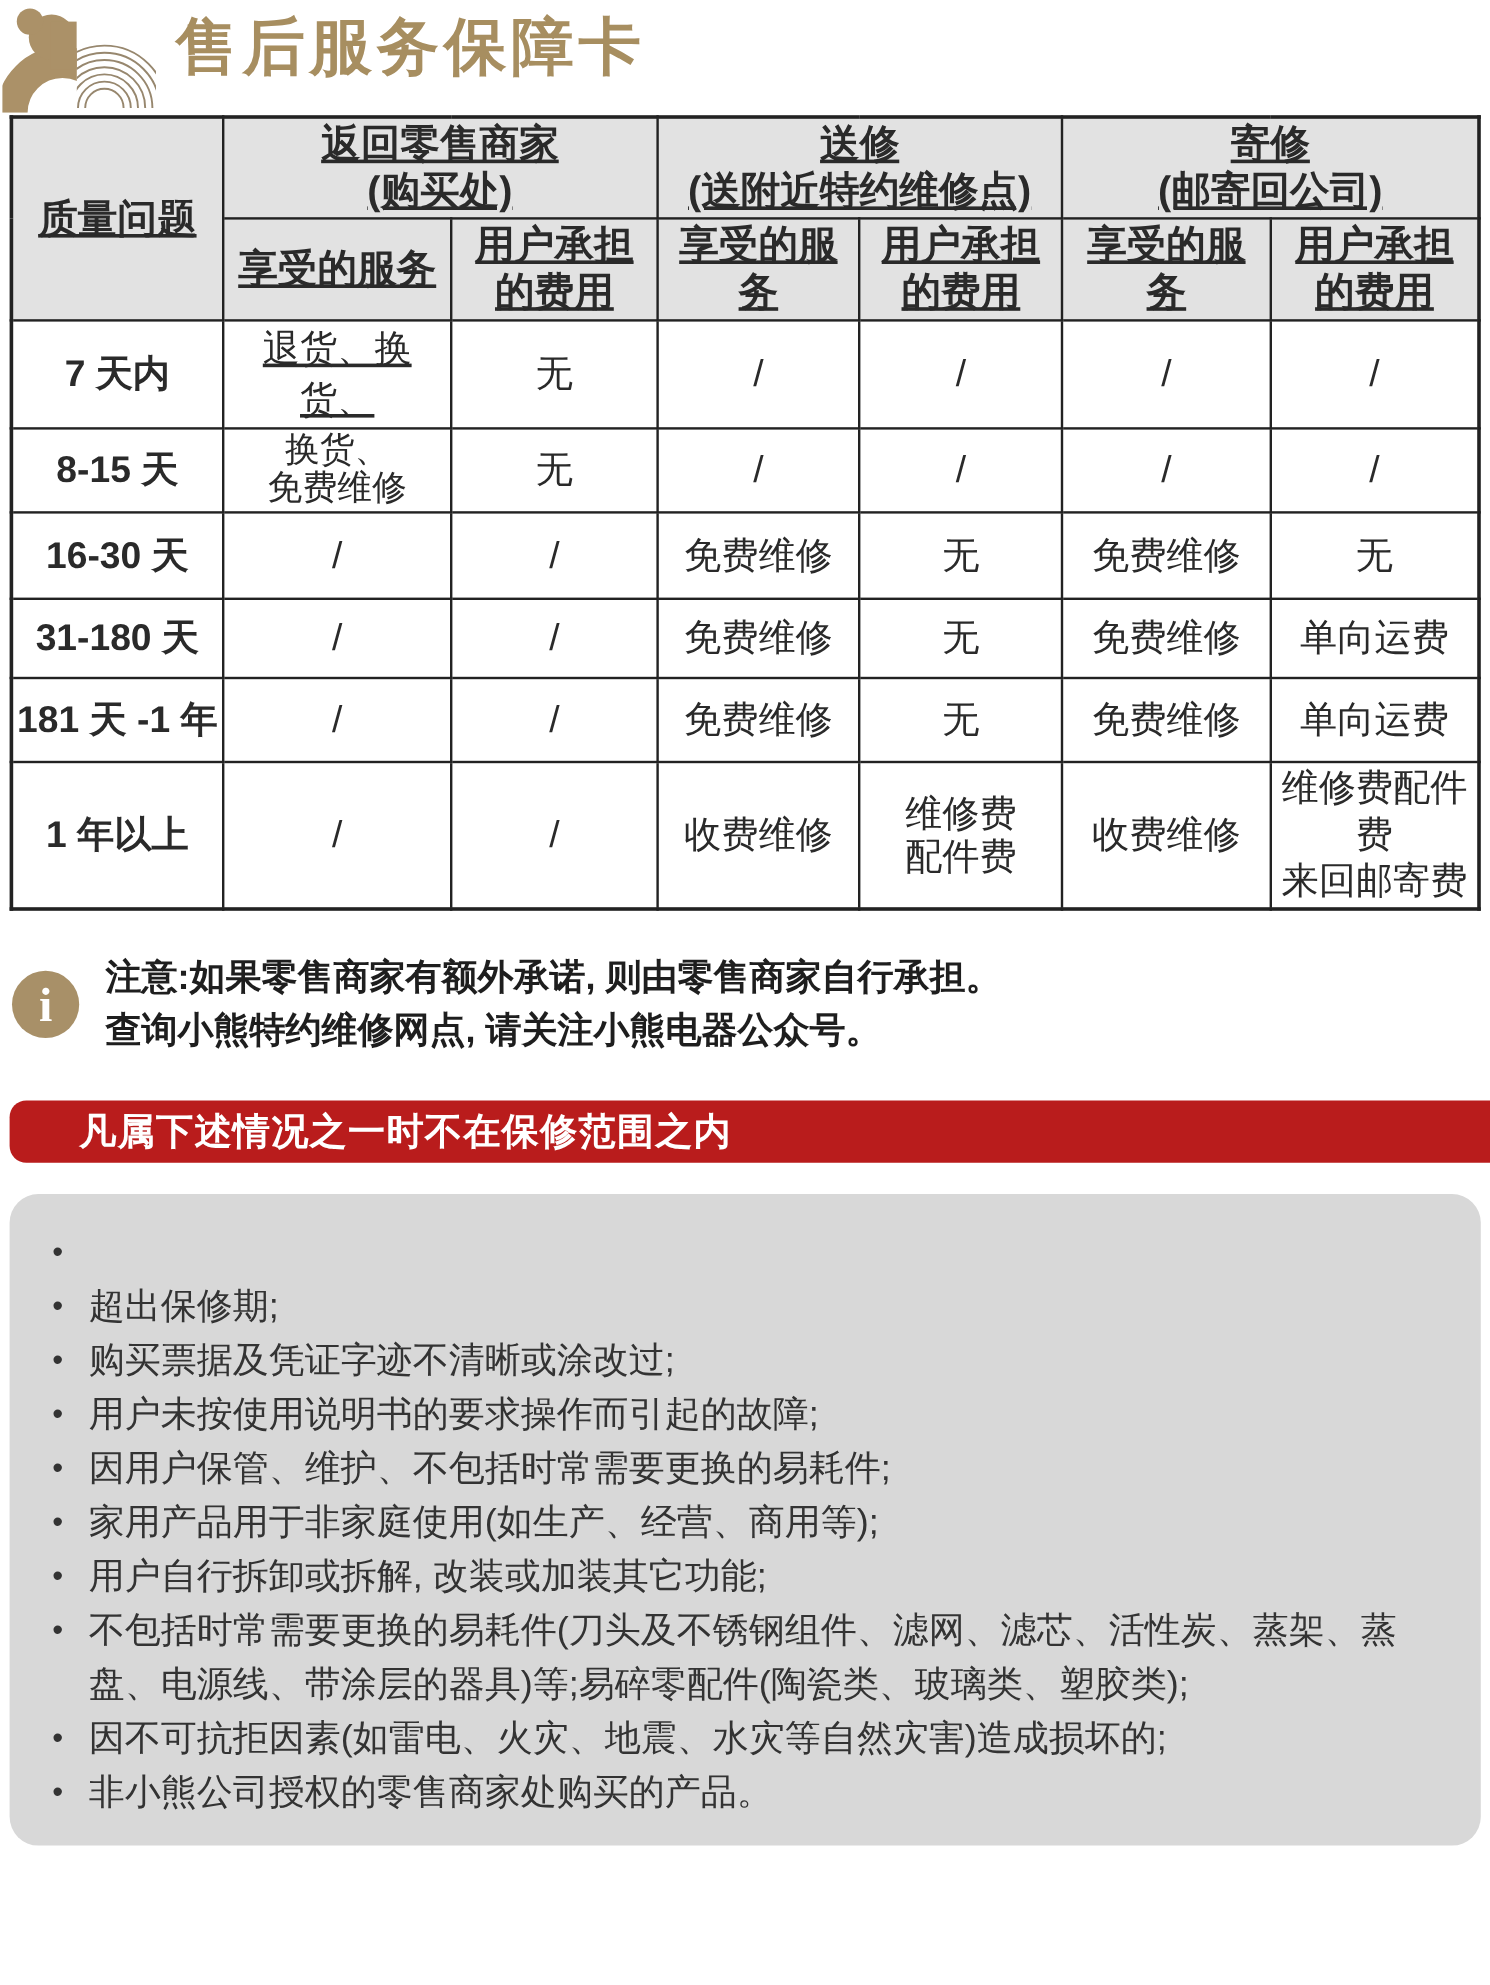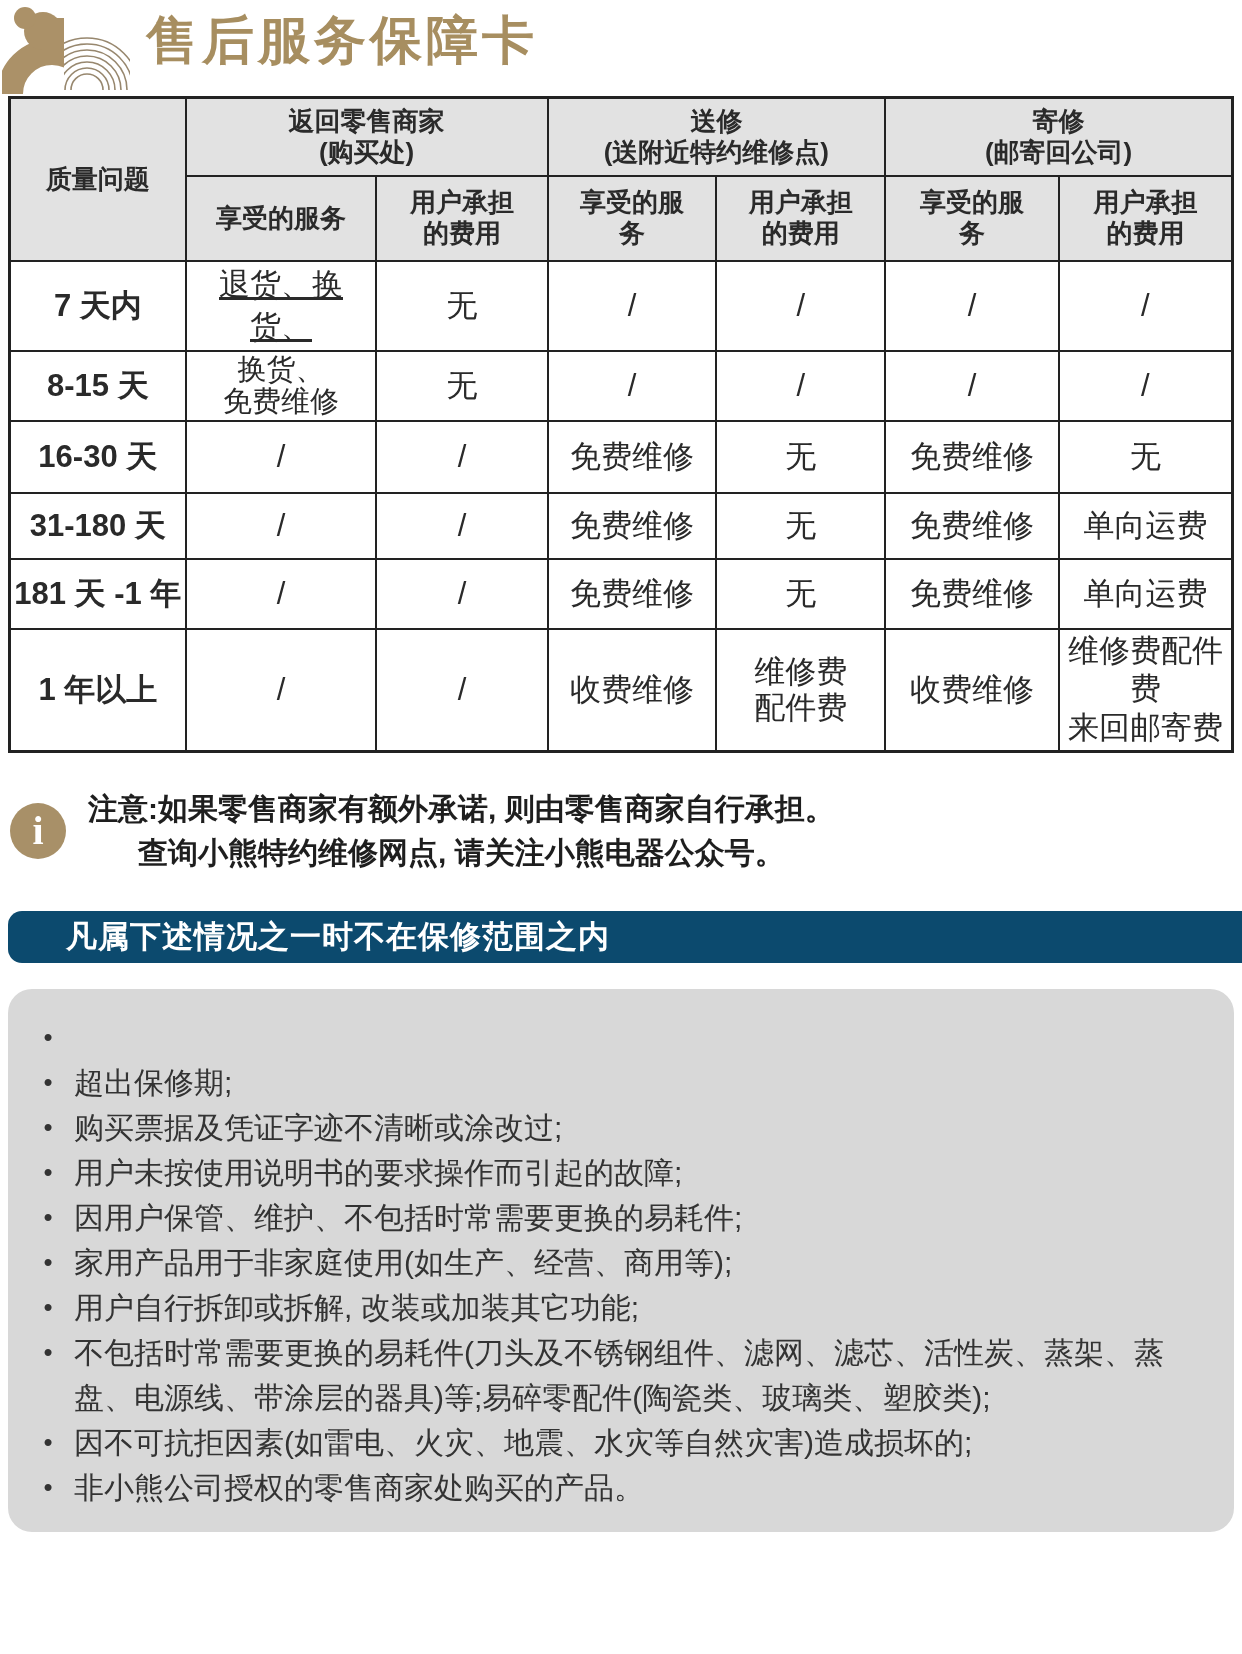--- a/index.html
+++ b/index.html
@@ -31,43 +31,43 @@
     width:1226px; margin:0 8px;
     border-collapse:collapse; table-layout:fixed;
     border:3px solid #222;
   }
   table.warranty th, table.warranty td {
     border:2px solid #222;
     text-align:center; vertical-align:middle;
     white-space:pre-line;
     padding:2px 3px;
   }
-  table.warranty th { background:#e2e2e2; font-weight:bold; font-size:26px; line-height:1.18; }
+  table.warranty th { background:#e2e2e2; font-weight:bold; font-size:33px; line-height:1.18;text-decoration:underline; }
   td.rowlabel { background:#e2e2e2; font-weight:bold; font-size:31px; }
   table.warranty td { font-size:31px; background:#ffffff; }
   td.slash { font-size:33px; font-weight:300; }
   td.tl { text-align:left; vertical-align:top; padding:2px 0 0 8px;text-decoration:underline; }
   td.small { font-size:21px; line-height:1.25; }
   th.corner { font-size:32px; }
 
   
   .note { display:flex; align-items:center; margin:34px 0 0 10px; }
   .info-badge {
     width:56px; height:56px; border-radius:50%;
     background:#a89068; color:#ffffff;
     font-family:"Liberation Serif", serif; font-weight:bold; font-size:40px;
     display:flex; align-items:center; justify-content:center;
     flex:0 0 auto; margin-right:22px;
   }
-  .note-text { font-size:30px; font-weight:bold; line-height:44px; color:#1e1e1e;text-align:center; }
+  .note-text { font-size:30px; font-weight:bold; line-height:44px; color:#1e1e1e; }
 
   
   .banner {
     margin:36px 0 0 8px; width:1234px; height:52px;
-    background:#0c4a6e; border-radius:14px 0 0 14px;
+    background:#b91c1c; border-radius:14px 0 0 14px;
     color:#ffffff; font-size:31px; font-weight:bold;
     line-height:52px; padding-left:58px; letter-spacing:1px;
   }
 
   
   .box {
     margin:26px 8px 0 8px; width:1226px;
     background:#d8d8d8; border-radius:24px;
     padding:26px 30px 22px 14px;
   }

